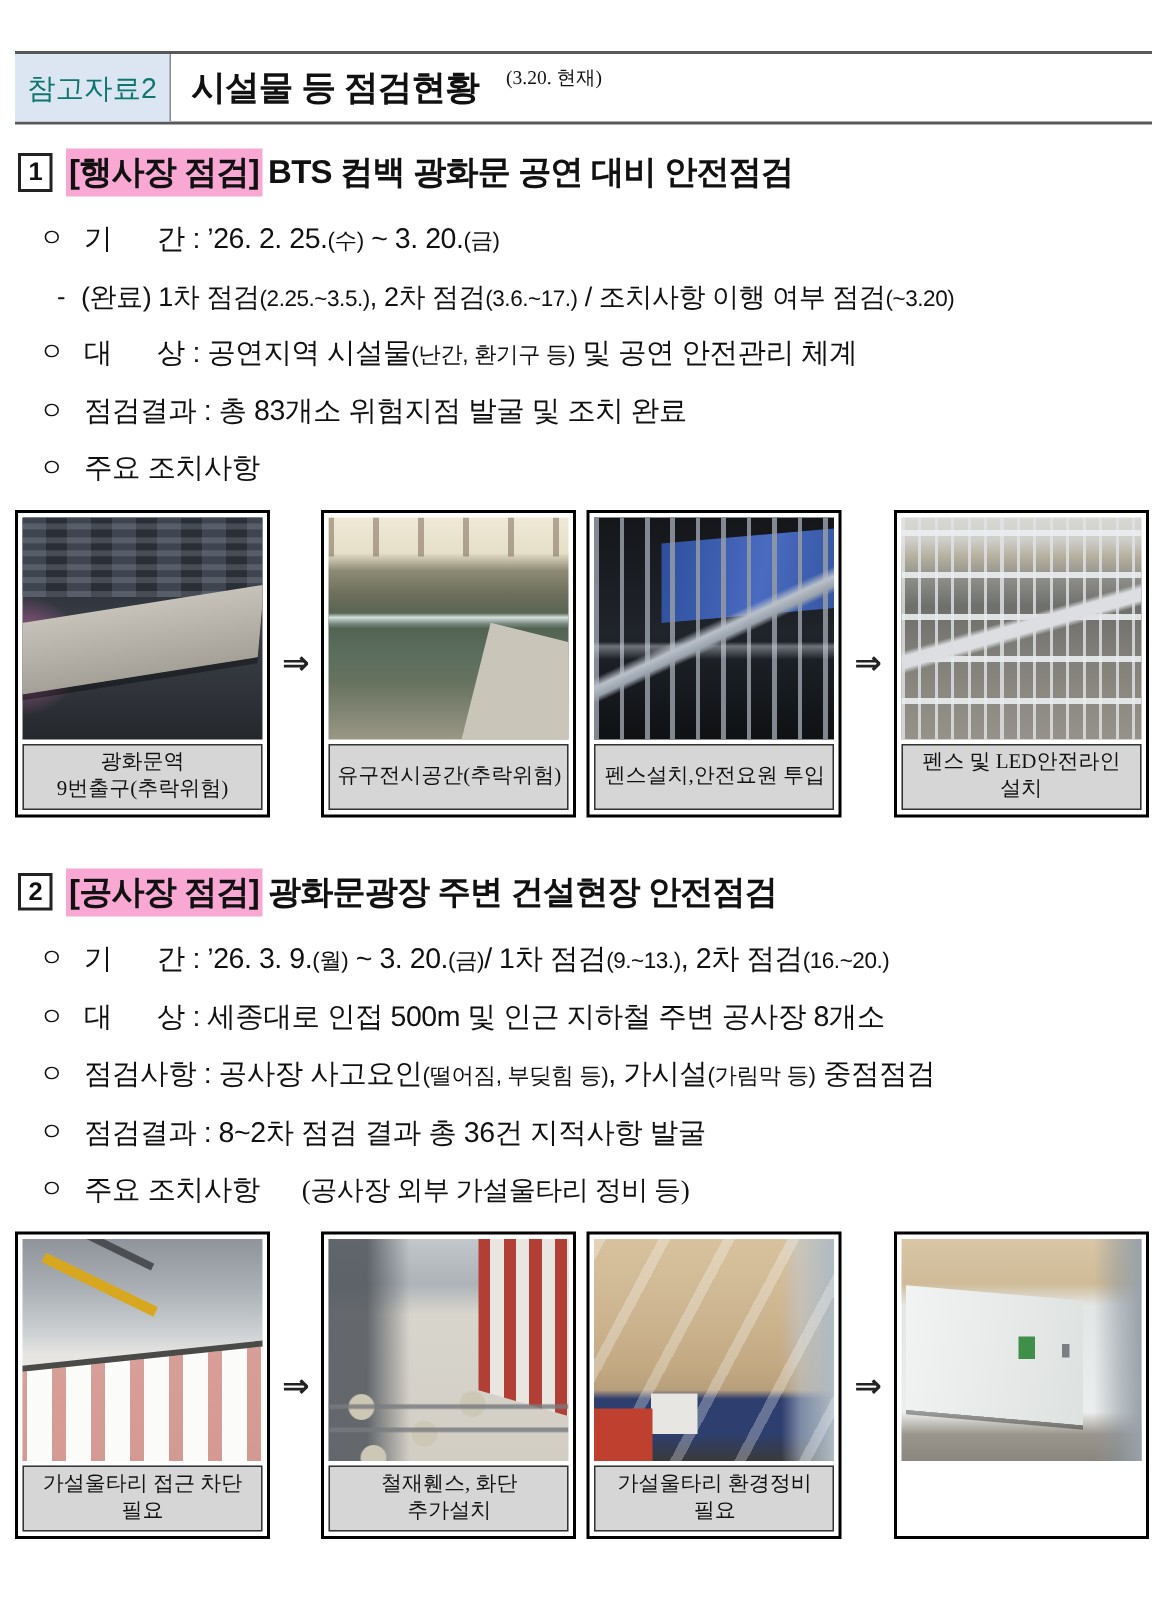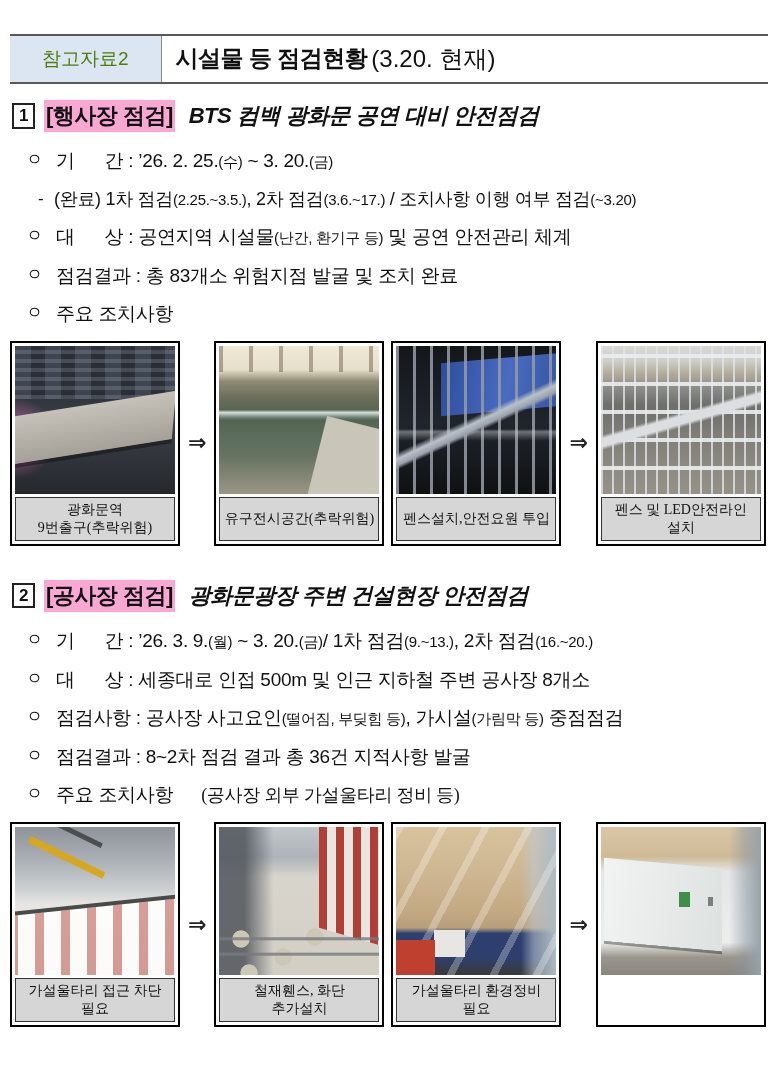--- a/index.html
+++ b/index.html
@@ -10,35 +10,35 @@
     overflow:hidden;
   }
   
   .doc-header{
     display:flex;align-items:stretch;
     border-top:2px solid #595959;border-bottom:2px solid #595959;
     margin:0 2px 16px 0;
   }
   .ref-label{
     background:#dbe6f2;border-right:1px solid #8a8a8a;
-    padding:9px 32px;font-size:19px;display:flex;align-items:center;color:#4d7c0f;
+    padding:9px 8px;font-size:19px;display:flex;align-items:center;color:#0f766e;
   }
   .doc-title{display:flex;padding:7px 4px 7px 14px;gap:2px;}
   .doc-title .main{font-weight:800;font-size:23px;letter-spacing:-0.5px;}
-  .doc-title .suffix{font-size:24px;margin-left:2px;}
+  .doc-title .suffix{font-size:13px;margin-left:16px;font-family:Liberation Serif, serif;}
   
   .section{margin-top:6px;}
   .section + .section{margin-top:34px;}
   .sec-heading{font-size:22px;font-weight:800;letter-spacing:-0.5px;margin:10px 2px 16px 2px;display:flex;align-items:center;}
   .num-box{
     display:inline-block;border:2px solid #222;font-weight:700;font-size:17px;
     padding:0 5px;line-height:1.25;margin-right:9px;
   }
   .hl{background:#f9a8d4;padding:1px 2px;}
-  .sec-title{margin-left:14px;font-style:italic;}
+  .sec-title{margin-left:4px;}
   
   .bullet{display:flex;align-items:flex-start;margin:13px 0 13px 16px;font-size:19px;line-height:1.35;letter-spacing:-0.3px;}
   .bullet .marker{width:30px;flex:0 0 auto;font-size:17px;padding-top:1px;}
   .bullet .btext{white-space:pre-wrap;}
   .bullet.sub{margin-left:28px;font-size:18px;margin-top:10px;margin-bottom:10px;}
   .bullet.sub .marker{width:16px;}
   .seg.sm{font-size:15px;}
   .seg.ser{font-family:Liberation Serif, serif;font-size:18px;margin-left:23px;}
   
   .gallery{display:flex;align-items:stretch;gap:7px;margin:14px 0 4px 0;}

